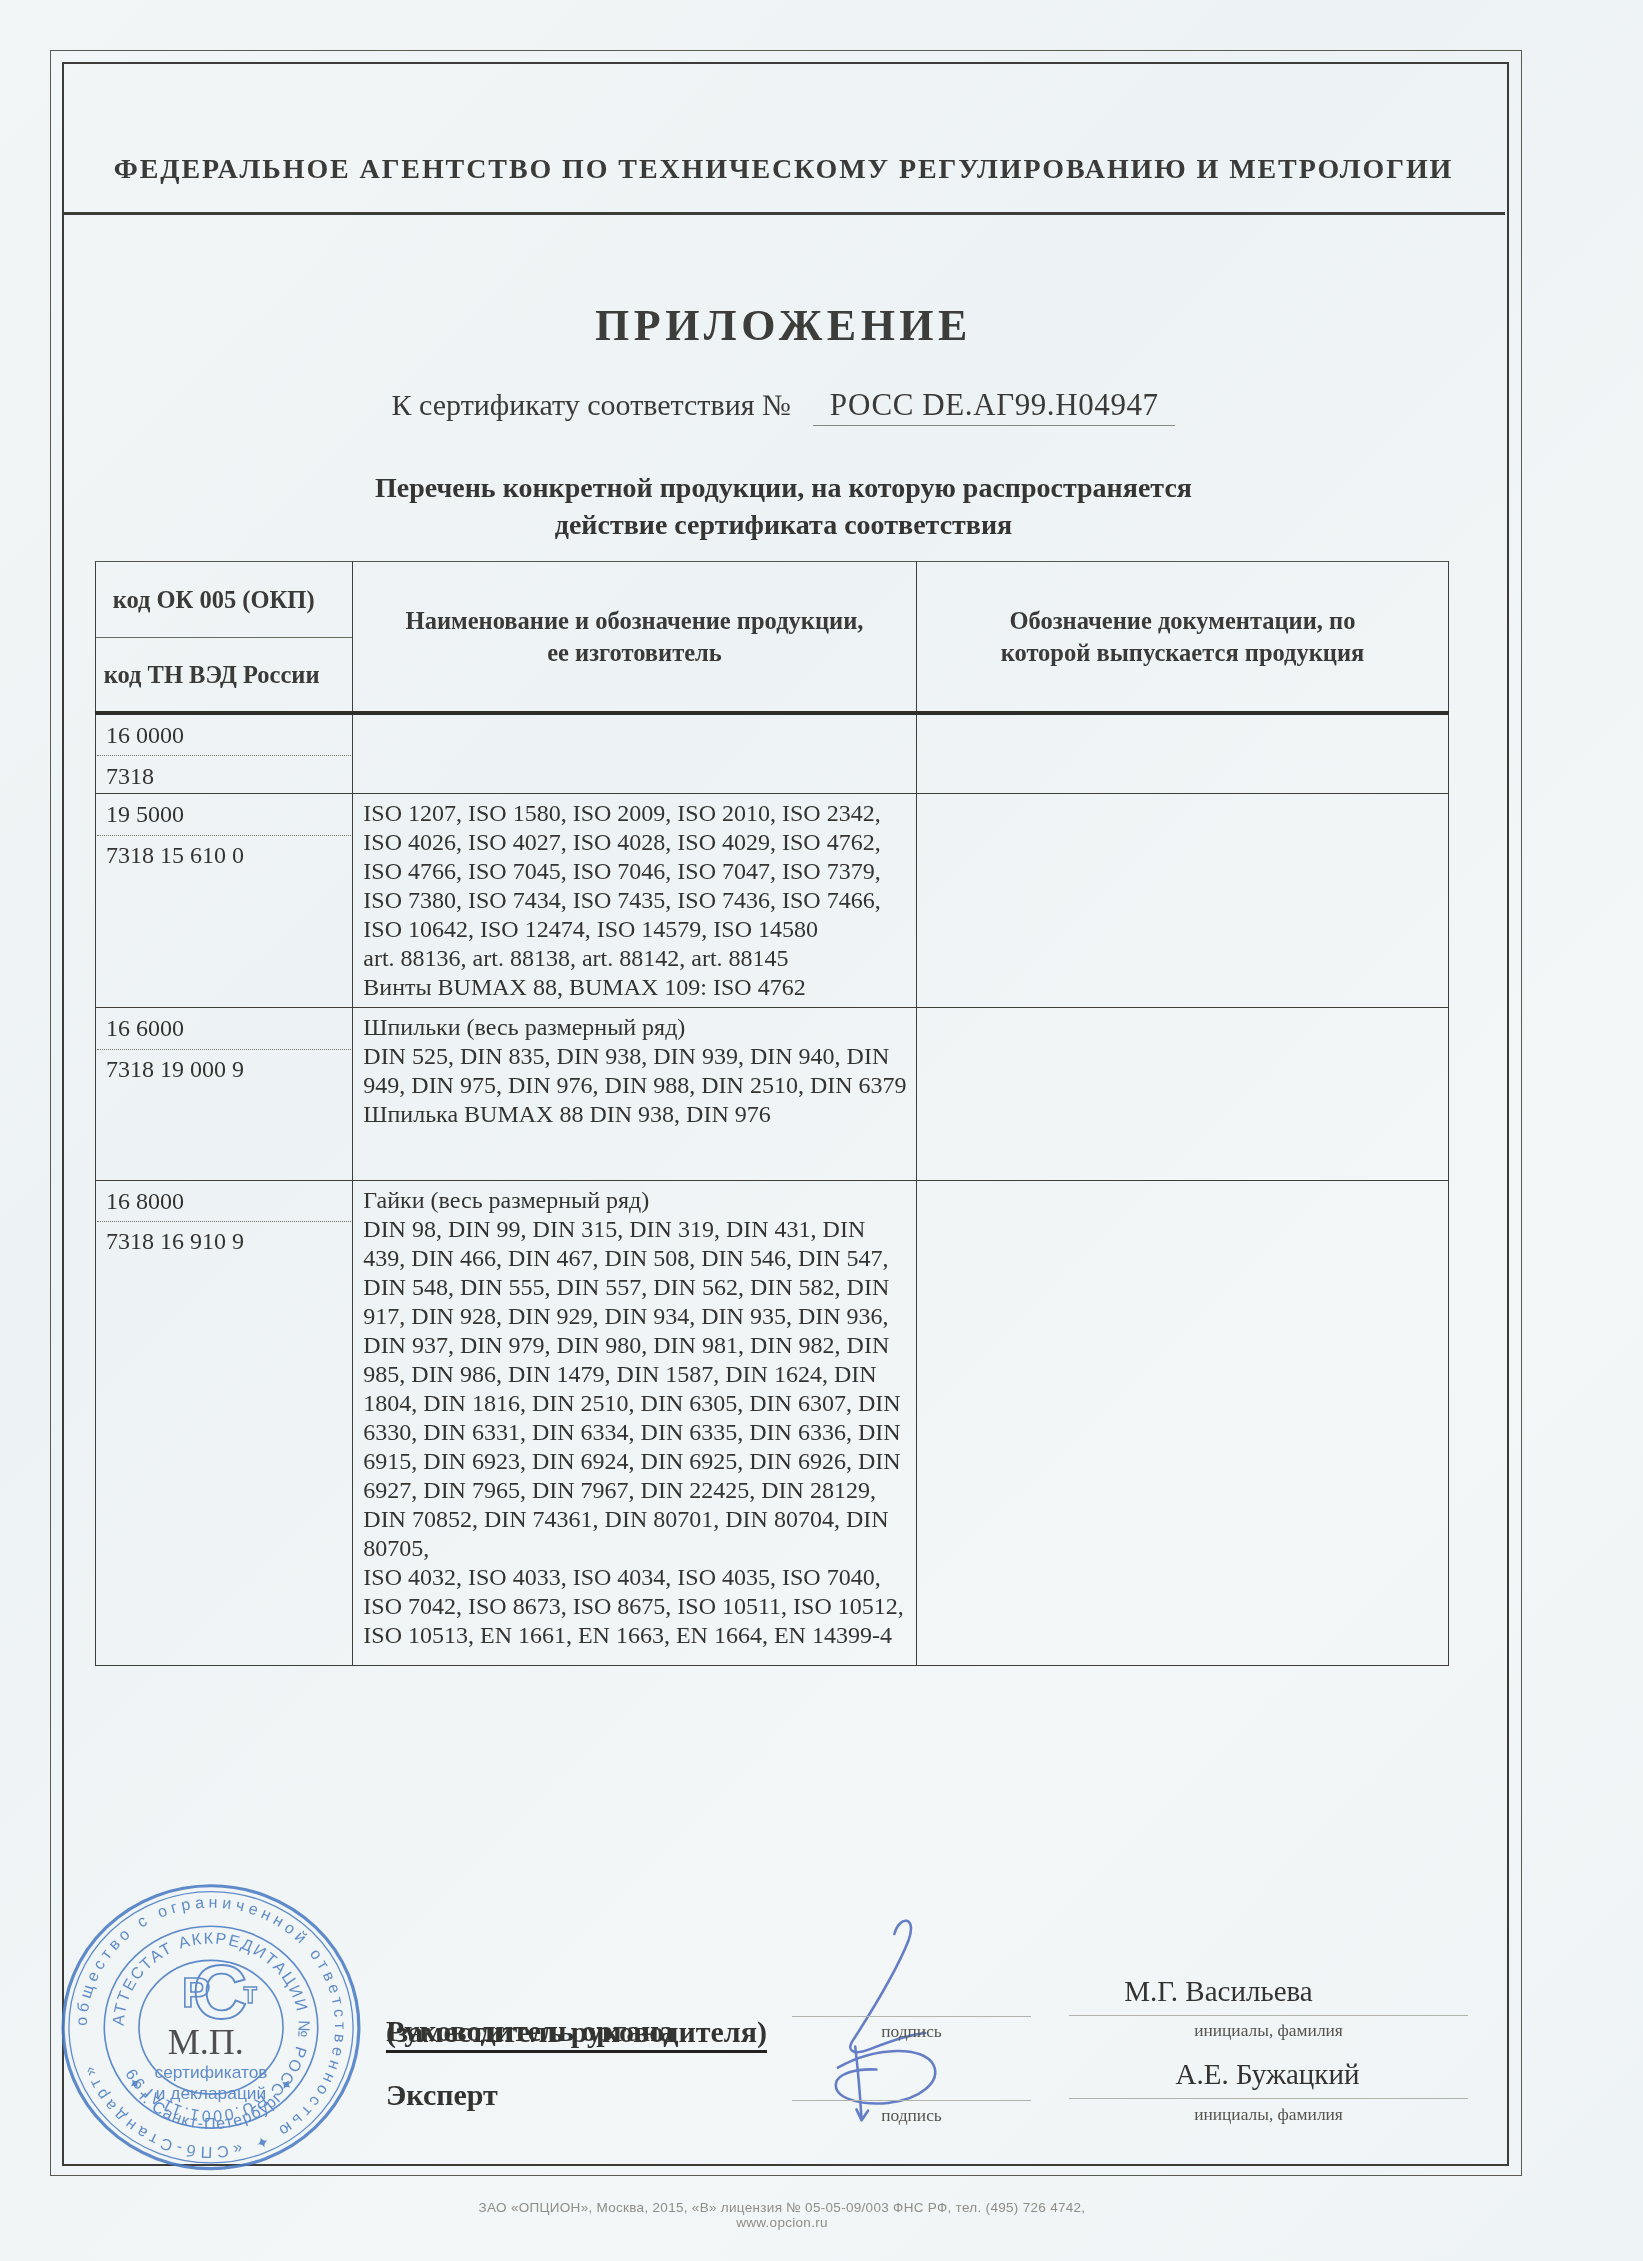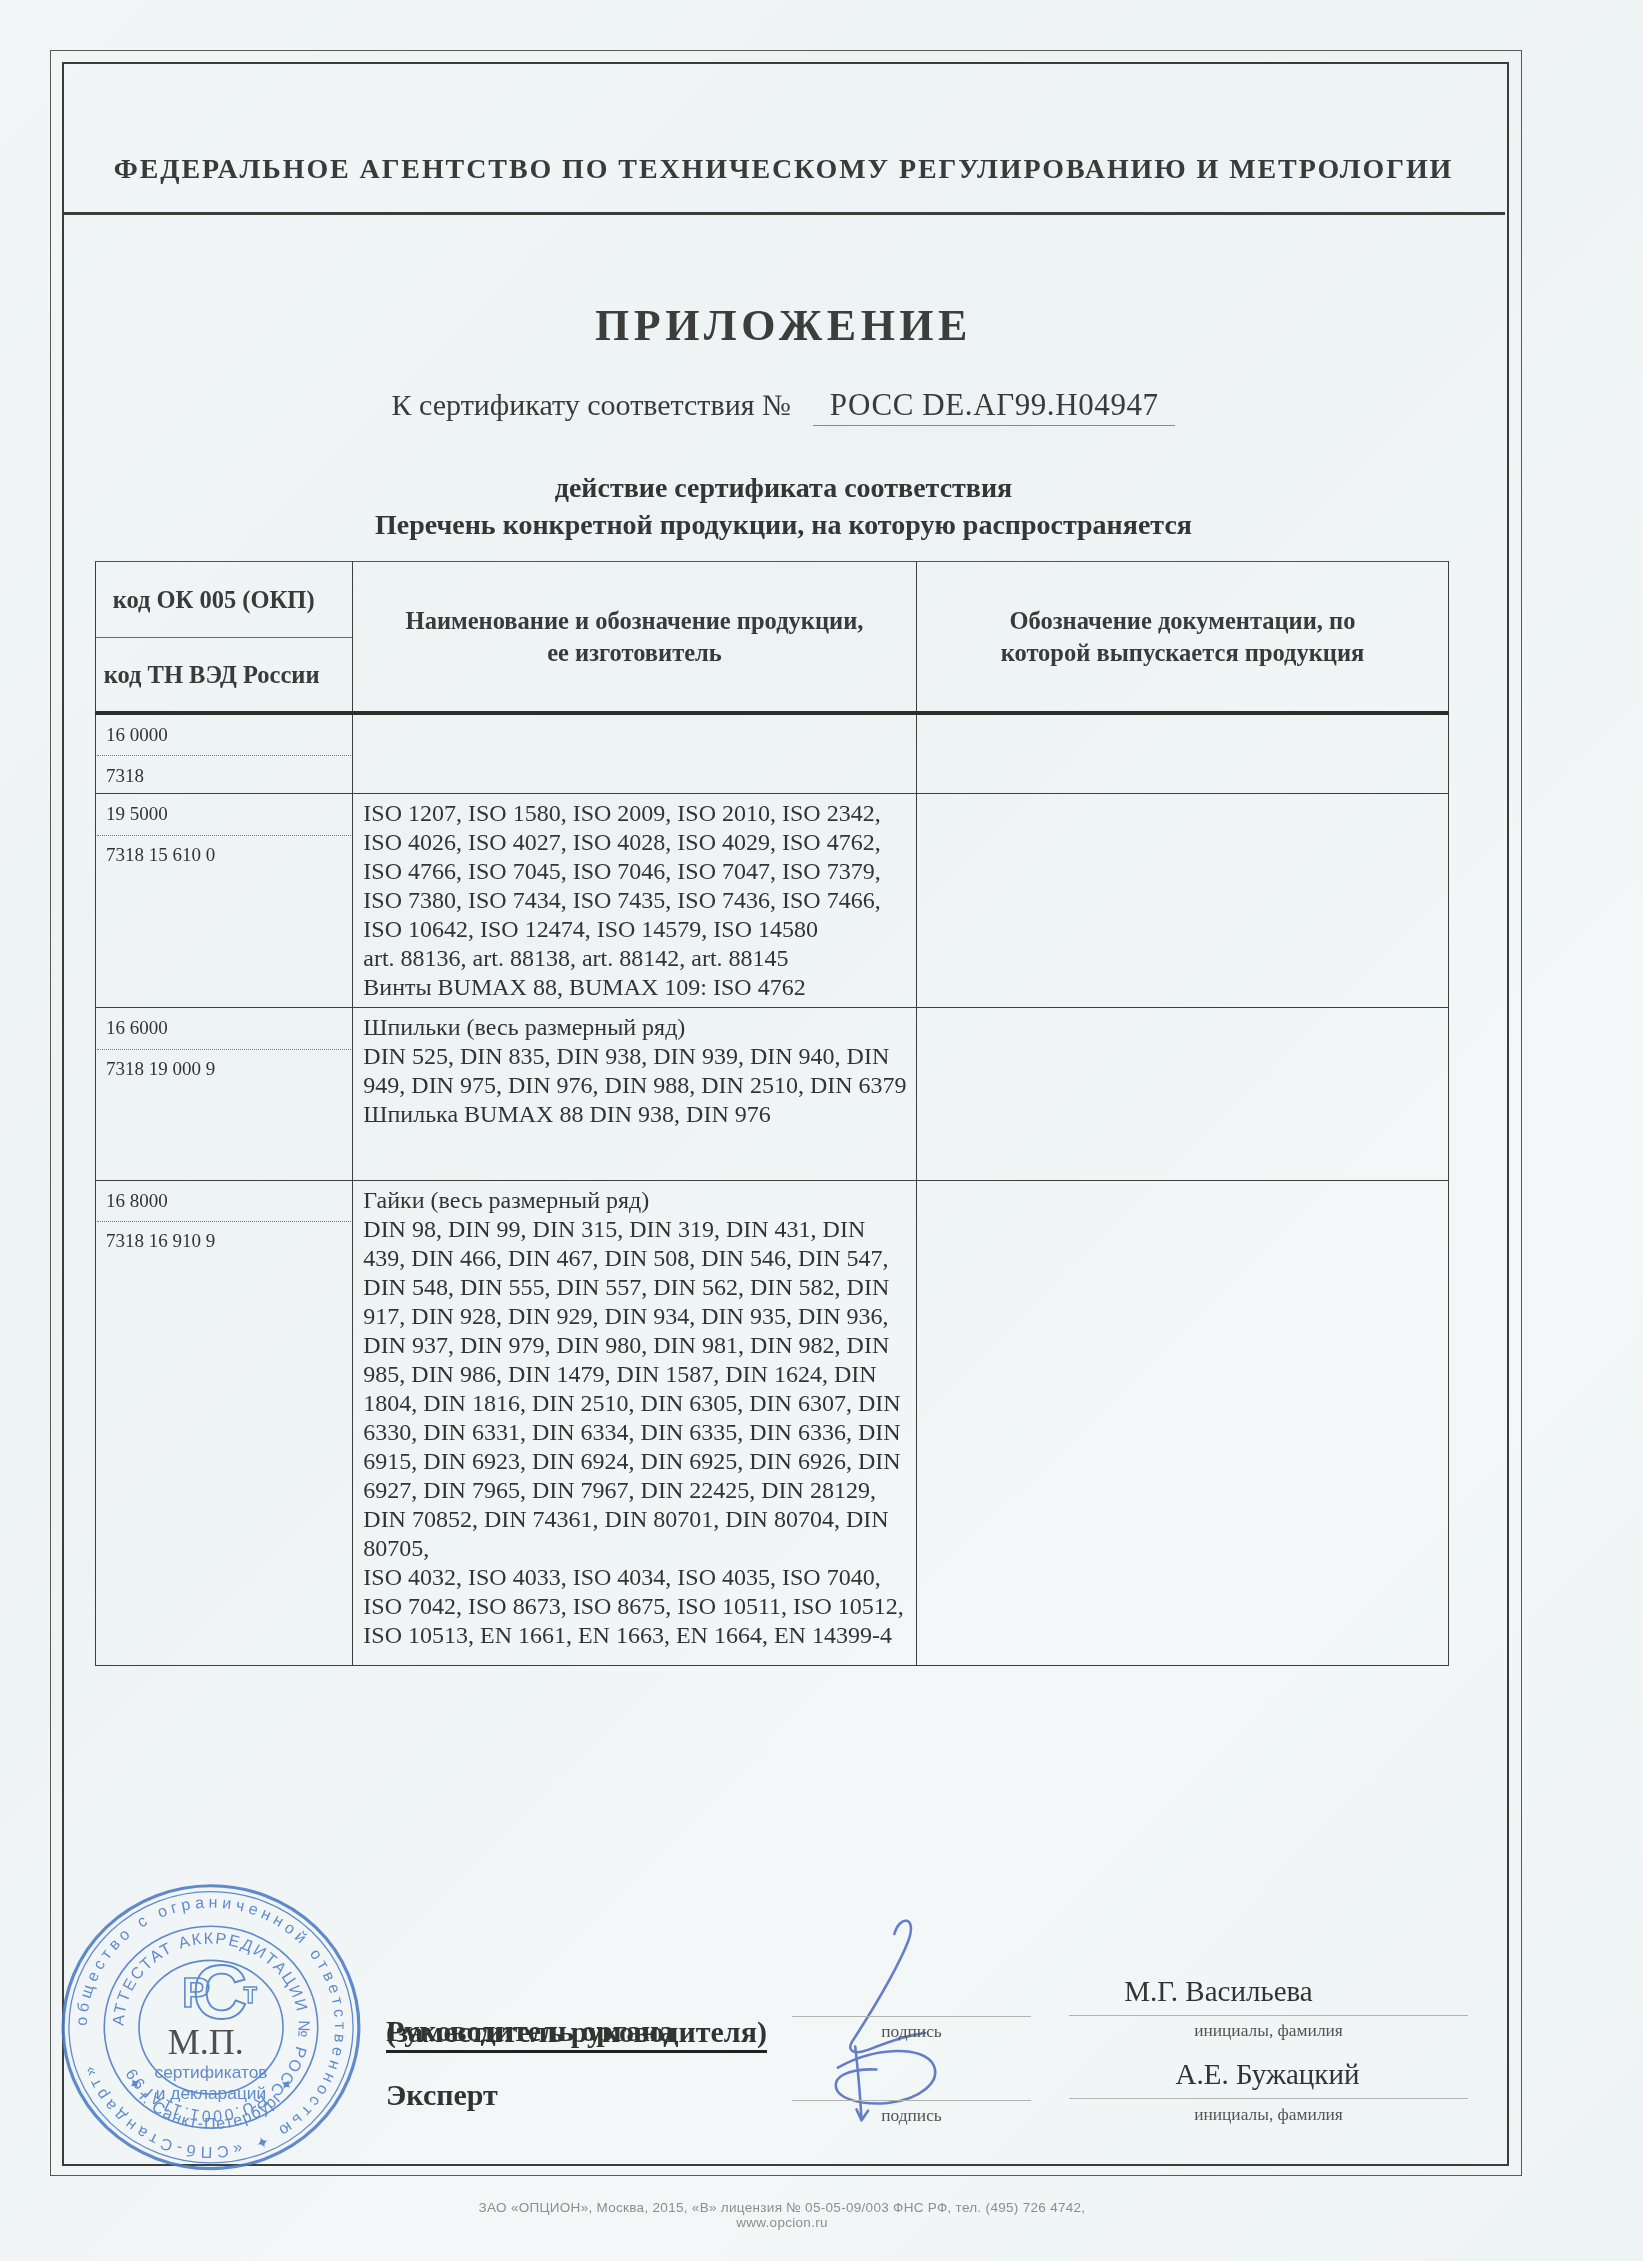--- a/index.html
+++ b/index.html
@@ -38,21 +38,21 @@
   table.products col.c1{width:257px;}
   table.products col.c2{width:564px;}
   table.products th,table.products td{border:1.9px solid #3e3e3a;vertical-align:top;}
   table.products thead th{border-top:1.3px solid #55554f;height:149px;vertical-align:middle;
       font-size:24.5px;font-weight:bold;text-align:center;line-height:32px;padding:0 45px;color:#3a3a38;}
   table.products thead tr{border-bottom:4.5px solid #2d2d2a;}
   th.codes-th{padding:0 !important;}
   .codes-th-inner{display:flex;flex-direction:column;height:149px;}
   .th-top{flex:0 0 75px;display:flex;align-items:center;padding-left:16.7px;border-bottom:1.3px solid #6a6a64;text-align:left;}
   .th-bottom{flex:1;display:flex;align-items:center;padding-left:7.7px;text-align:left;}
-  td.codes{font-size:19px;line-height:28px;color:#333331;}
+  td.codes{font-size:24px;line-height:28px;color:#333331;}
   .code-top{padding:5.1px 7.7px 6.4px 9px;border-bottom:1.9px dotted #77776f;}
   .code-bottom{padding:5.1px 7.7px 2.6px 9px;}
   td.product{font-size:24px;line-height:29px;padding:5.1px 6.4px 5.1px 10.3px;white-space:pre-line;color:#333331;}
   td.docs{}
   tr.r1 td{height:62px;}
   tr.r2 td{height:201px;}
   tr.r3 td{height:161px;}
   tr.r4 td{height:474px;}
   
   .label-strong{position:absolute;font-size:30px;font-weight:bold;color:#333331;white-space:nowrap;}
@@ -78,22 +78,22 @@
 
 
   <div class="title">ПРИЛОЖЕНИЕ</div>
 
   <div class="cert-line">
     <span>К сертификату соответствия №</span>&nbsp;&nbsp;
     <span class="cert-no">РОСС DE.АГ99.Н04947</span>
   </div>
 
   <div class="subtitle">
+    <div>Перечень конкретной продукции,  на которую распространяется</div>
     <div>действие сертификата соответствия</div>
-    <div>Перечень конкретной продукции,  на которую распространяется</div>
   </div>
 
   <table class="products">
     <colgroup>
         <col class="c1">
         <col class="c2">
         <col class="c3">
       </colgroup>
     <thead>
       <tr>

